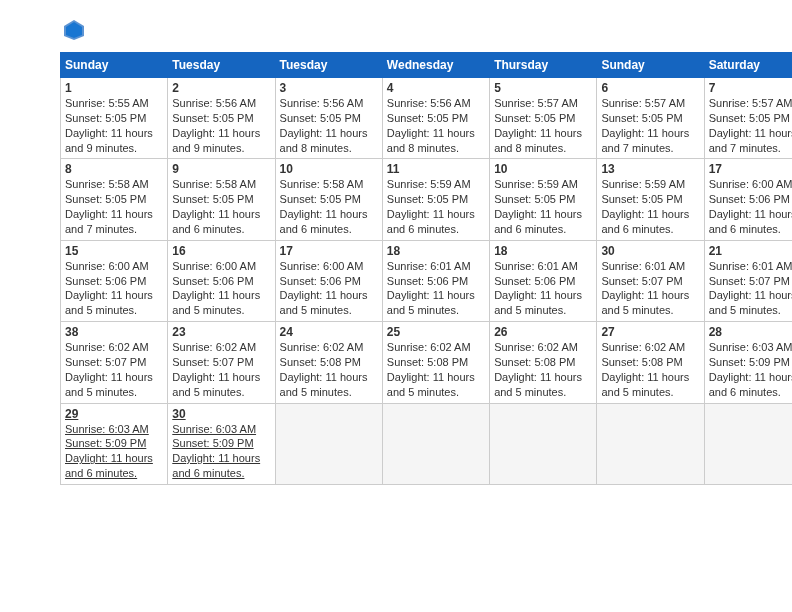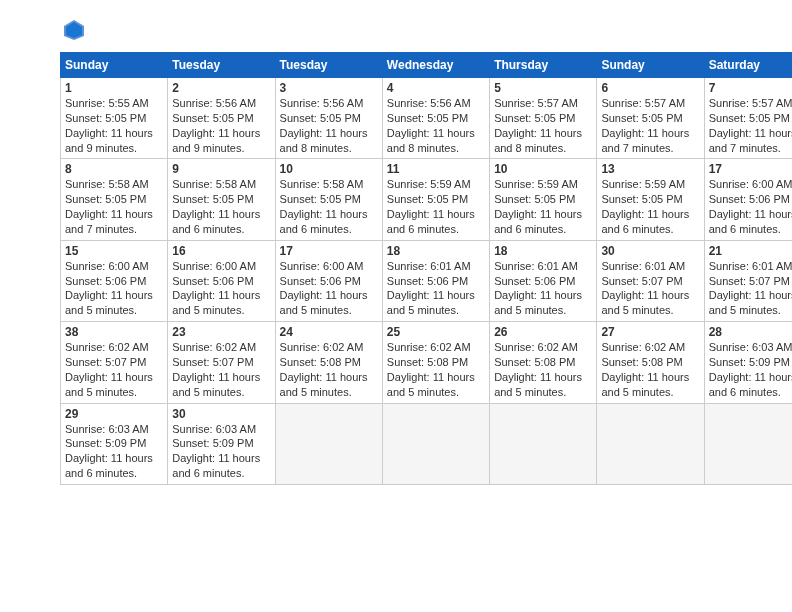--- a/index.html
+++ b/index.html
@@ -88,20 +88,21 @@
       display: block;
       margin-bottom: 1px;
     }
     .day-info {
       font-size: 11px;
       color: #333;
       line-height: 1.35;
     }
     .last-row td {
       height: 68px;
+      text-decoration: underline;
     }
   </style>
 </head>
 <body>
 
 <div class="page">
   <div class="header">
     <div class="logo">
       <div>
         <span class="logo-text-general"></span><br>

